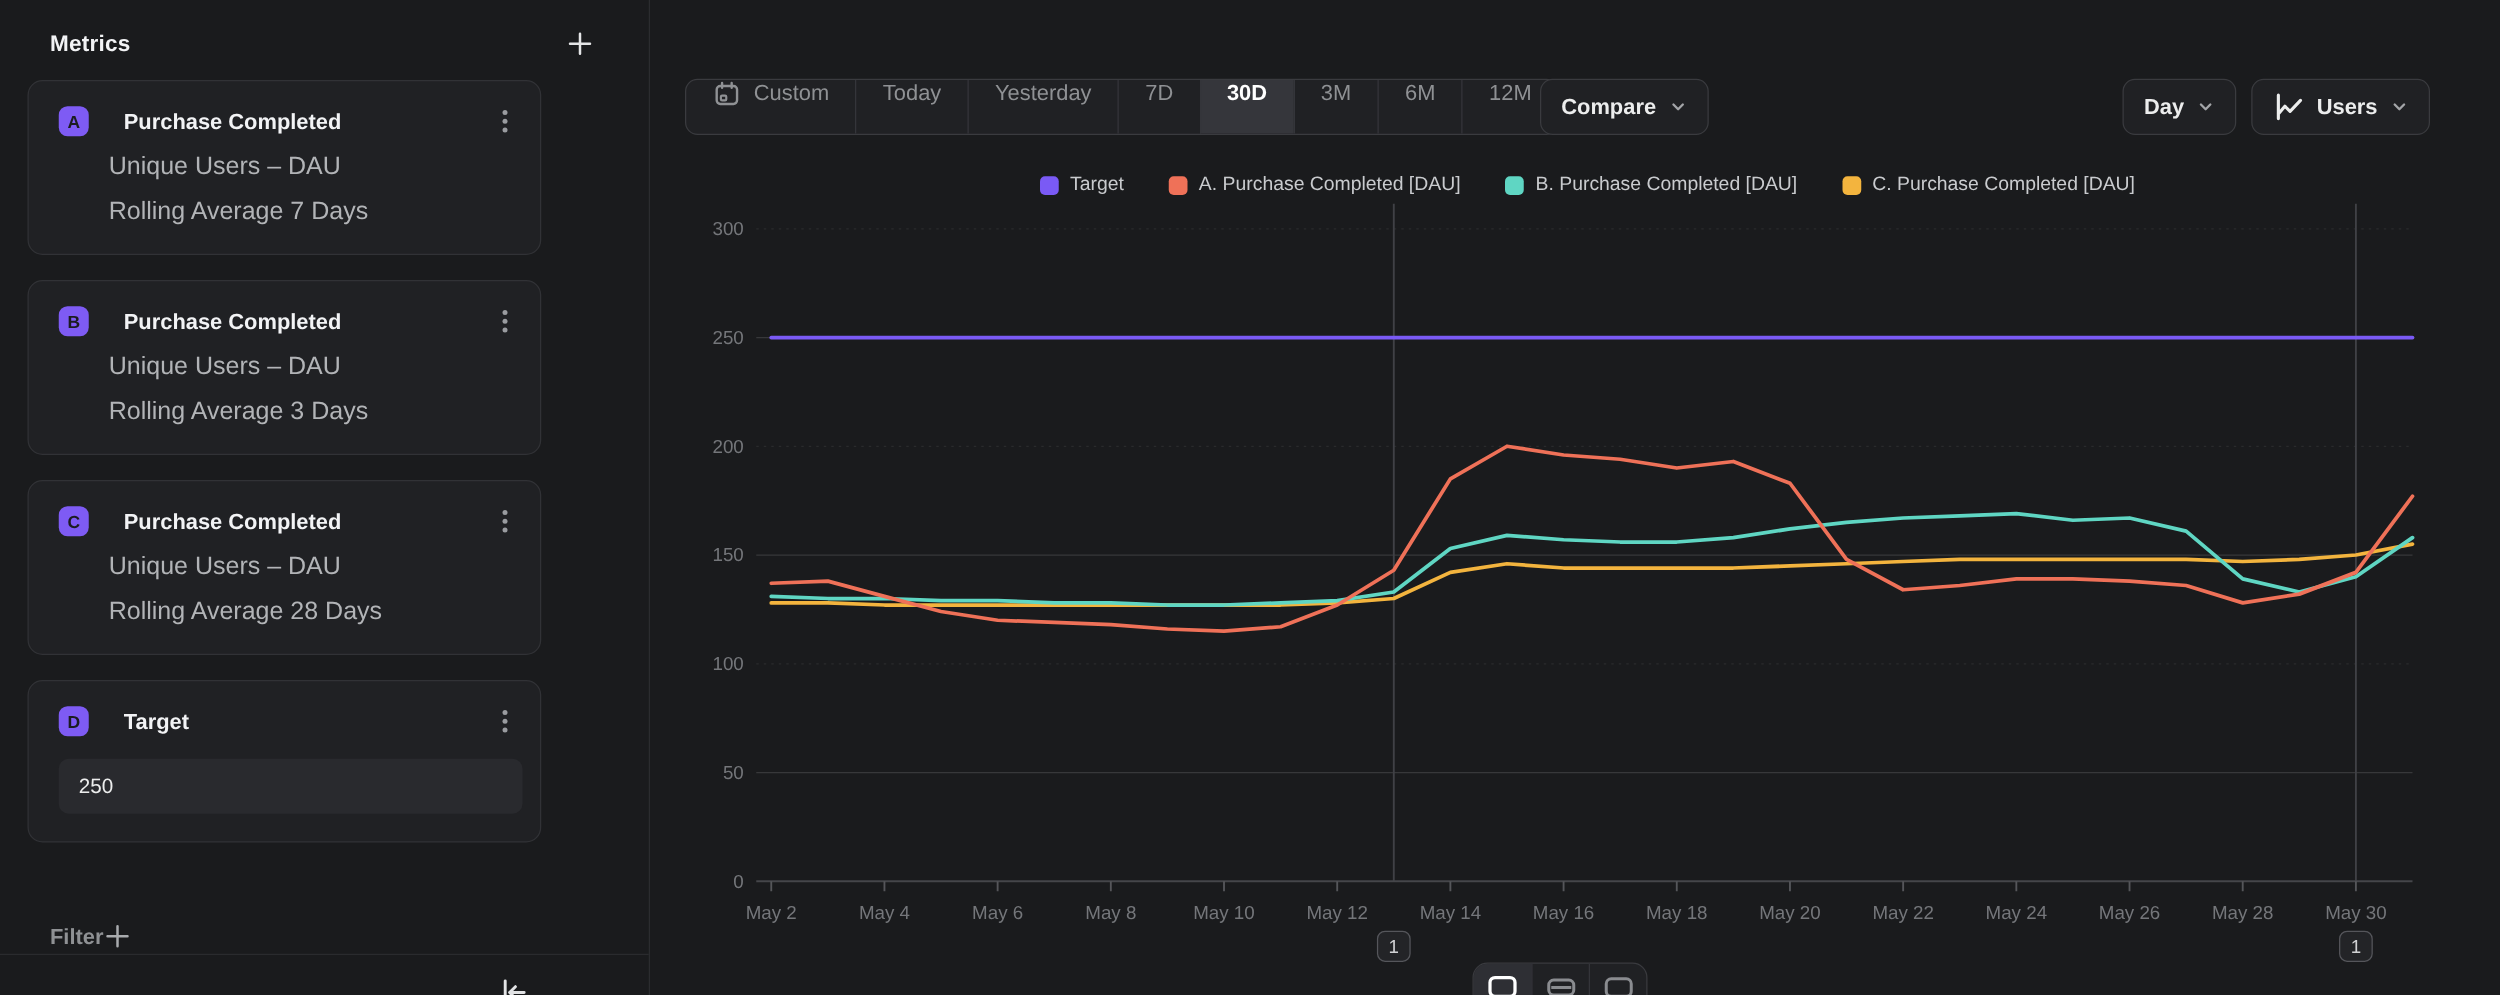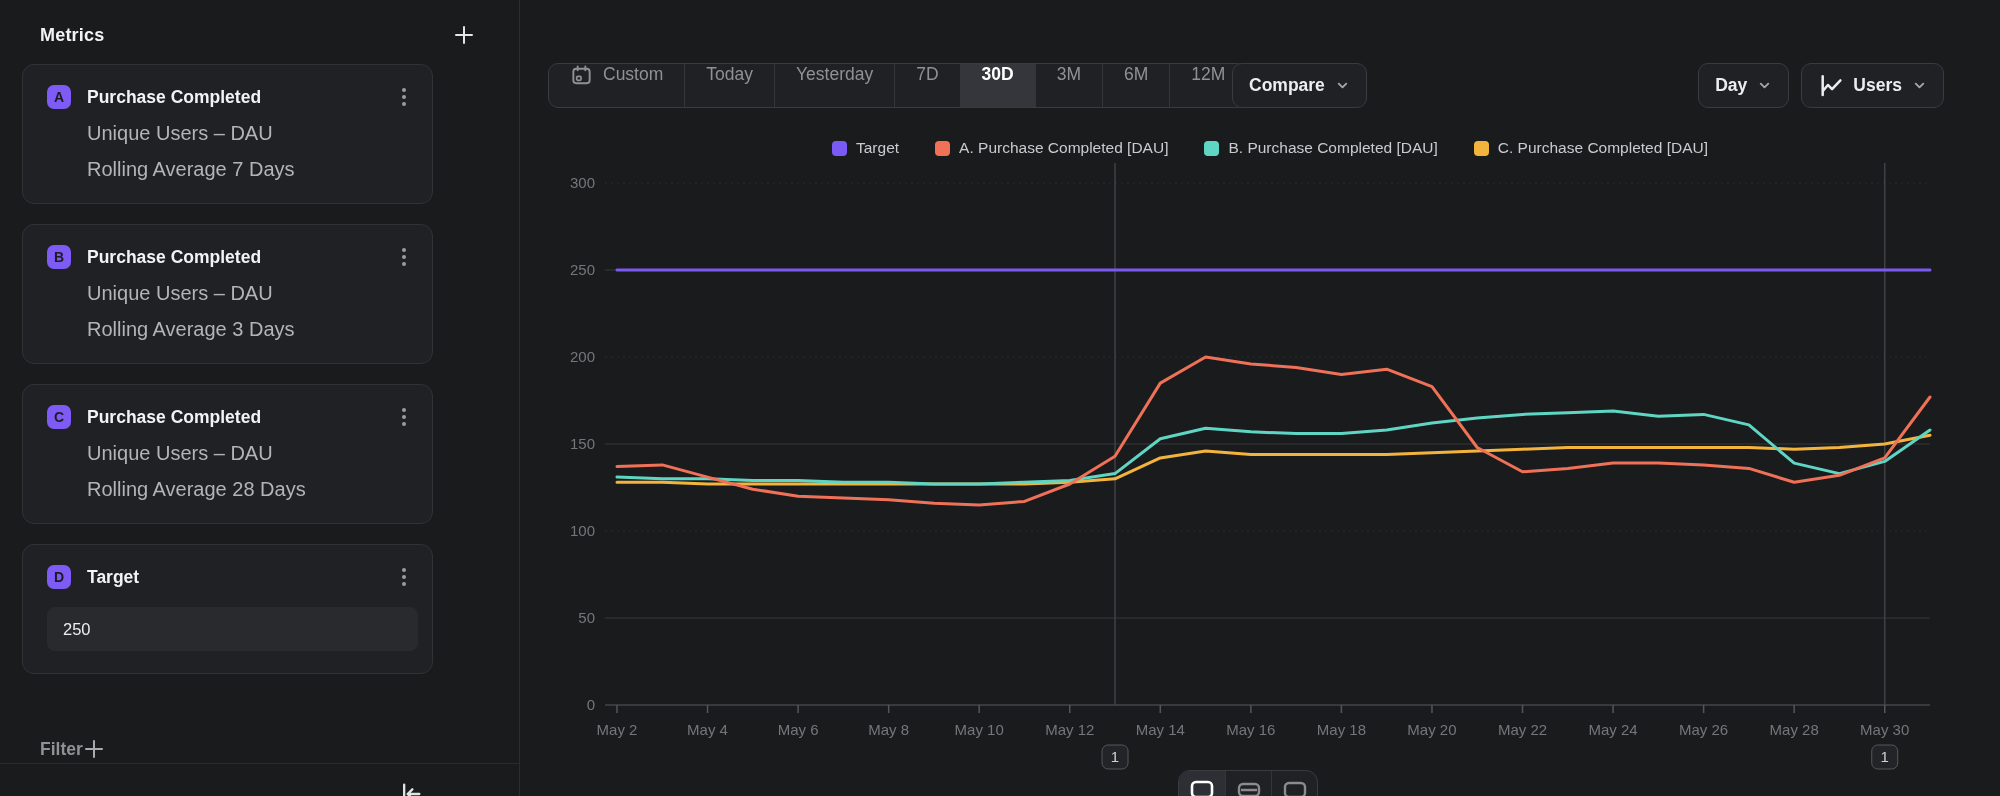--- a/index.html
+++ b/index.html
@@ -25,21 +25,21 @@
     margin:0 27px 20px 22px; width:411px;
     background:#202124; border:1px solid #313236; border-radius:12px;
     padding:20px 20px 22px 24px;
   }
   .metric-head { display:flex; align-items:center; }
   .letter-badge {
     width:24px; height:24px; border-radius:7px; flex:0 0 24px;
     display:flex; align-items:center; justify-content:center;
     font-size:14px; font-weight:700; color:#1b1c20;
   }
-  .metric-title { margin-left:16px; font-size:17.5px; font-weight:700; color:#f2f3f5; flex:1; }
+  .metric-title { margin-left:28px; font-size:17.5px; font-weight:700; color:#f2f3f5; flex:1; }
   .metric-sub { margin:13px 0 0 40px; font-size:20px; color:#b2b4b7; }
   .target-input {
     display:block; width:371px; height:44px; margin-top:18px;
     background:#292a2e; border:none; border-radius:8px;
     color:#eceded; font-size:16.5px; padding:0 16px;
     font-family:"Liberation Sans","DejaVu Sans",sans-serif;
   }
   .filter-row {
     display:flex; align-items:center; justify-content:flex-start;
     padding:18px 44px 0 40px; margin-top:46px;

